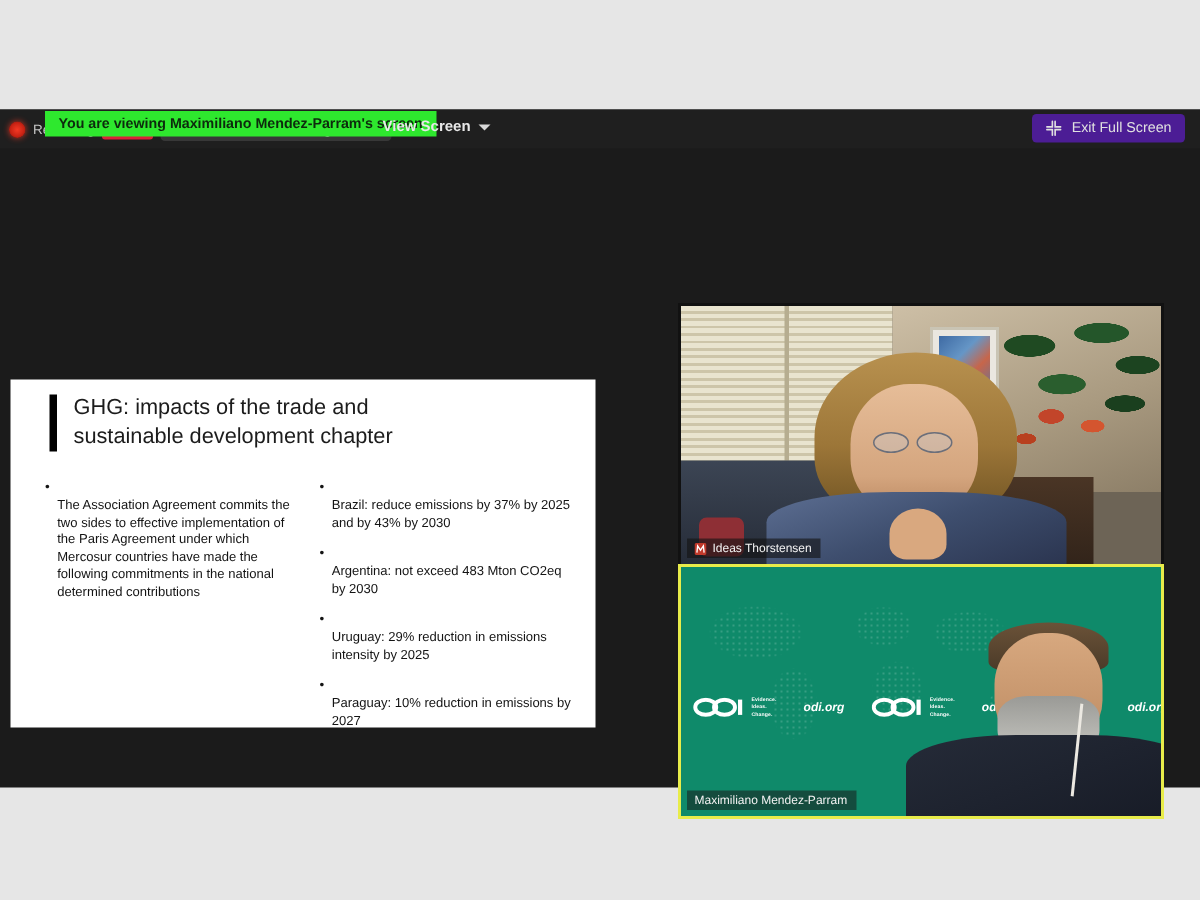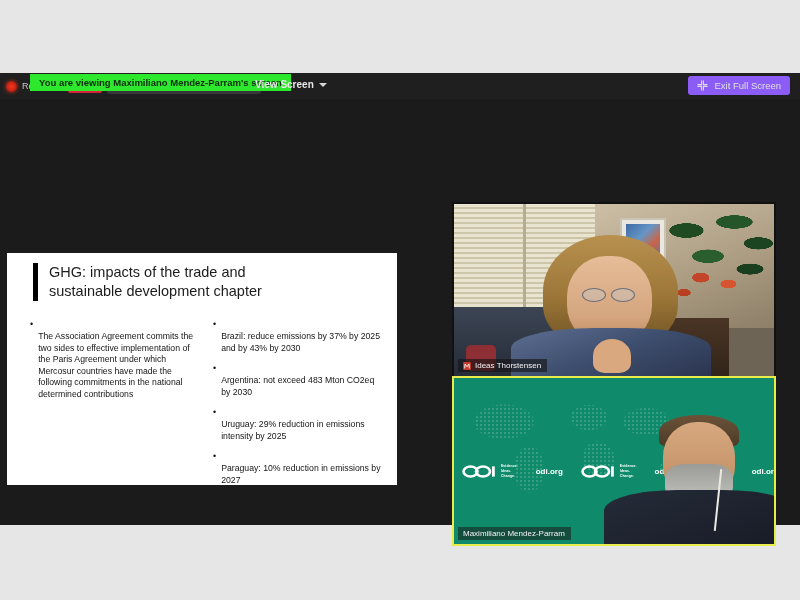--- a/index.html
+++ b/index.html
@@ -76,21 +76,21 @@
     width: 0; height: 0;
     border-left: 4px solid transparent;
     border-right: 4px solid transparent;
     border-top: 4px solid #d8d8d8;
   }
 
   .exit-fs {
     position: absolute;
     right: 10px; top: 3px;
     display: flex; align-items: center; gap: 6px;
-    background: #8b5cf6;
+    background: #4c1d95;
     color: #e0e0e0; font-size: 9.5px;
     padding: 4px 9px; border-radius: 3px;
   }
   .fs-icon { width: 11px; height: 11px; display: block; }
 
   
   .slide {
     position: absolute;
     left: 7px; top: 180px;
     width: 390px; height: 232px;
@@ -274,21 +274,21 @@
     width: 100%;
     display: flex; align-items: center; gap: 18px;
     padding-left: 8px;
   }
   .odi-unit { display: flex; align-items: center; gap: 5px; flex: 0 0 auto; }
   .odi-mark { display: block; }
   .odi-tag {
     font-size: 3.4px; line-height: 1.45; color: #fff; font-weight: bold;
     letter-spacing: .1px;
   }
-  .odi-url { color: #fff; font-size: 8px; font-weight: bold; flex: 0 0 auto; }
+  .odi-url { color: #fff; font-size: 8px; font-weight: bold; flex: 0 0 auto; font-style: italic; }
 
   .person-bot {
     position: absolute; right: 2%; bottom: 0; width: 42%; height: 78%;
   }
   .pb-body {
     position: absolute; left: -22%; bottom: 0; width: 144%; height: 42%;
     background: linear-gradient(160deg, #252b38 0%, #171b26 100%);
     border-radius: 38% 38% 0 0;
   }
   .pb-head {

